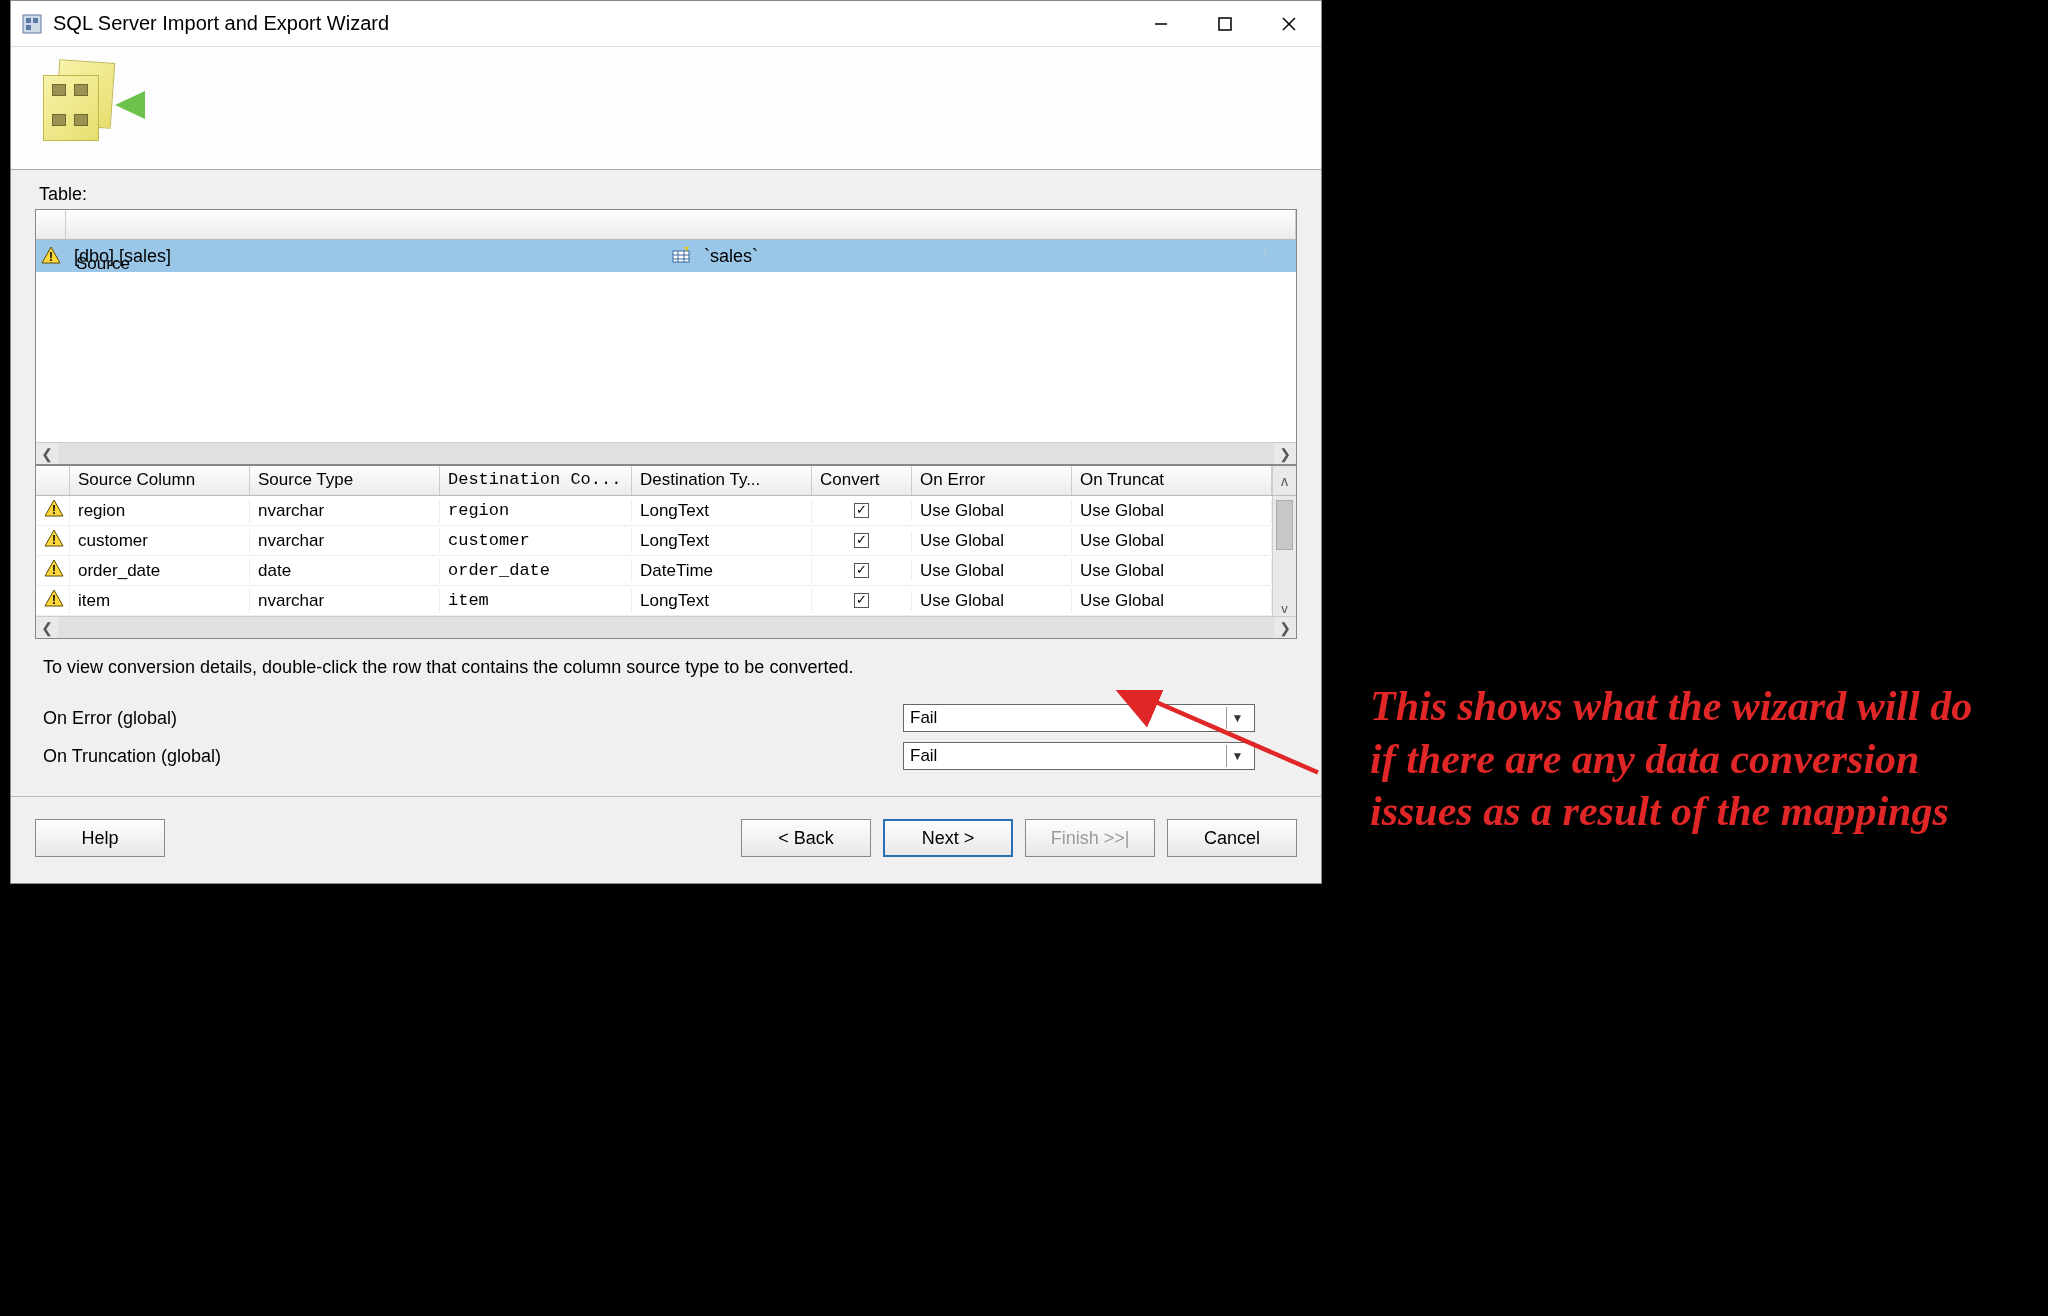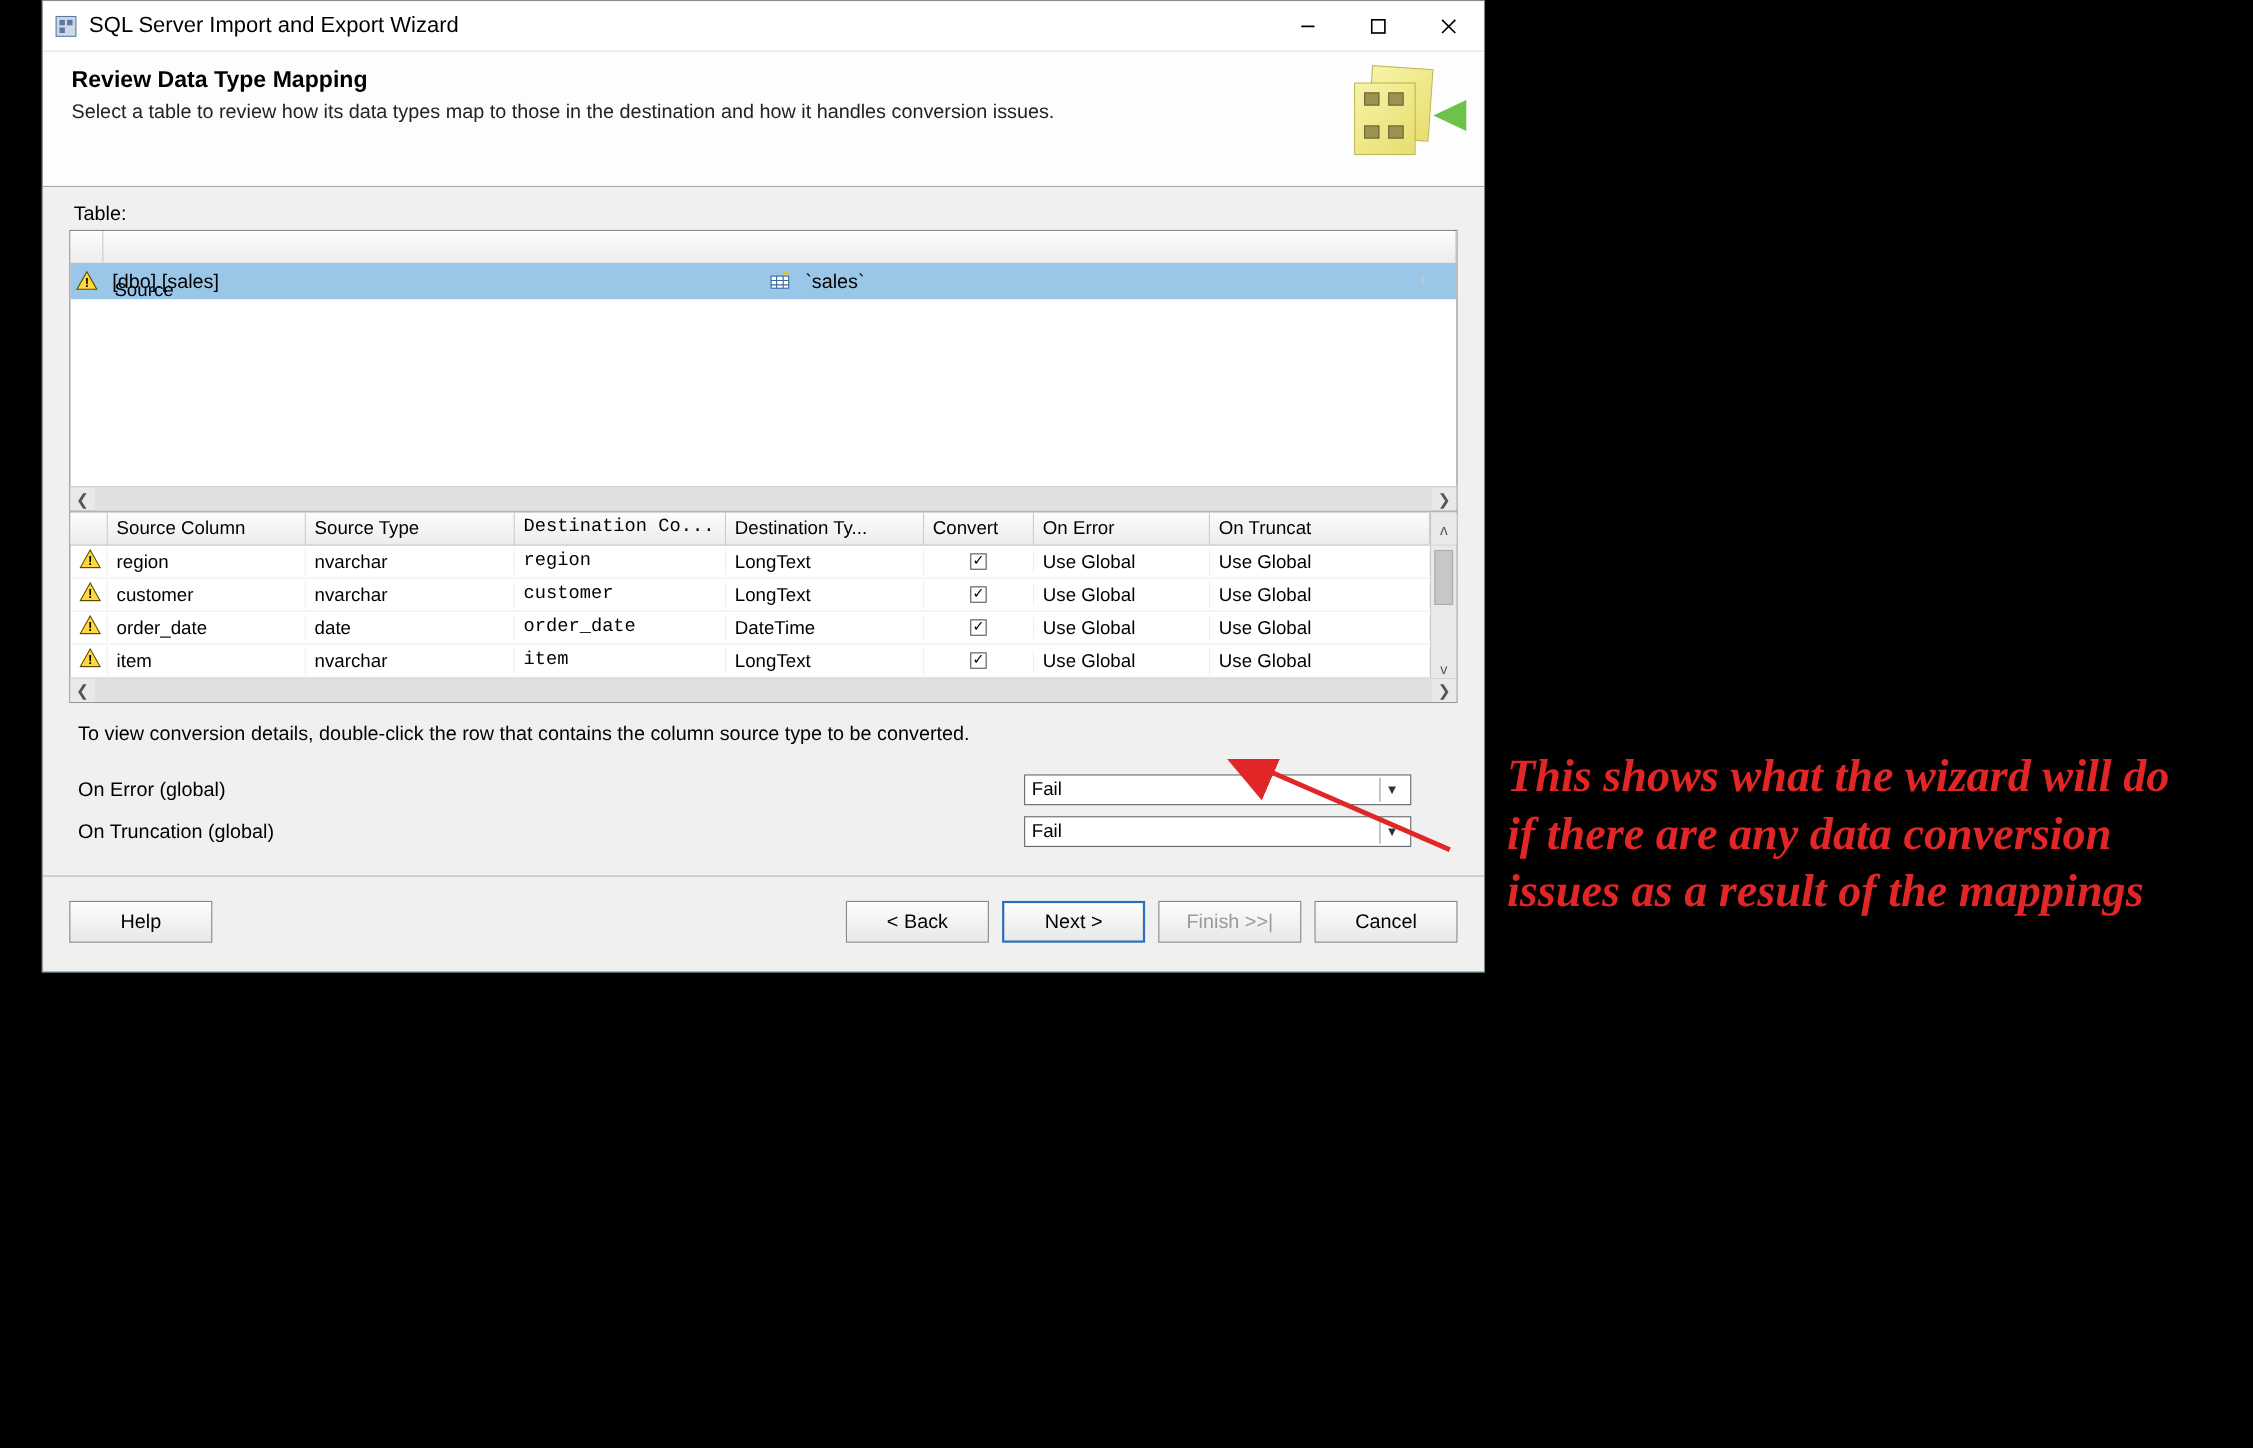--- a/index.html
+++ b/index.html
@@ -14,23 +14,23 @@
     position: relative;
   }
   .stage {
     position: absolute;
     left: 10px; top: 0;
     width: 1330px; height: 1180px;
     background: #000;
   }
   .window {
     position: absolute;
-    left: 28px; top: 0;
+    left: 0; top: 0;
     width: 1312px;
-    background: #7dd3fc;
+    background: #86efac;
     border: 1px solid #888;
     box-shadow: 4px 4px 12px rgba(0,0,0,0.6);
   }
   
   .titlebar {
     height: 46px;
     display: flex;
     align-items: center;
     border-bottom: 1px solid #ddd;
     background: #fff;
@@ -338,24 +338,20 @@
         <div class="win-btn">
           <svg width="14" height="14">
               <line x1="1" y1="1" x2="13" y2="13" stroke="#000" stroke-width="1.5"></line>
               <line x1="13" y1="1" x2="1" y2="13" stroke="#000" stroke-width="1.5"></line>
             </svg>
         </div>
       </div>
     </div>
 
     <div class="header-panel">
-      <div class="header-text">
-        <h2>Review Data Type Mapping</h2>
-        <p>Select a table to review how its data types map to those in the destination and how it handles conversion issues.</p>
-      </div>
       <div class="header-icon">
         <div class="mapping-glyph">
           <div class="paper back"></div>
           <div class="paper front">
             <div class="blk b1"></div>
               <div class="blk b2"></div>
               <div class="blk b3"></div>
               <div class="blk b4"></div>
           </div>
           <div class="arrow"></div>

